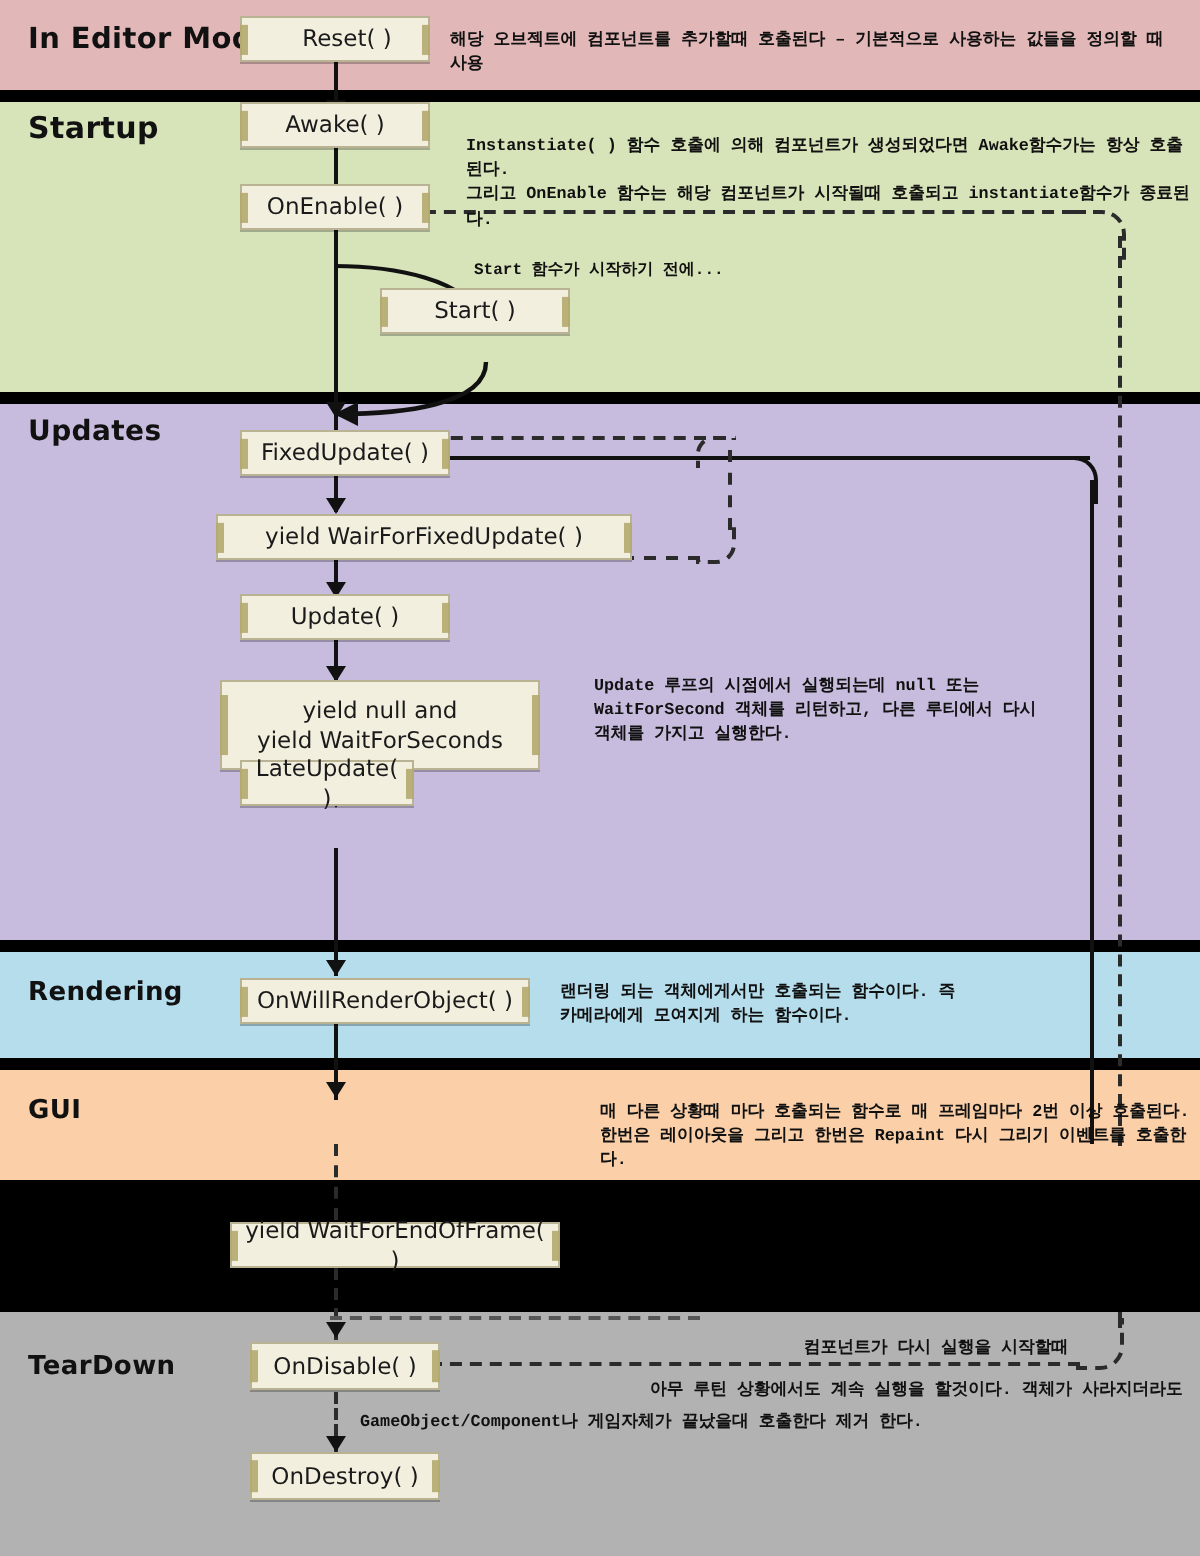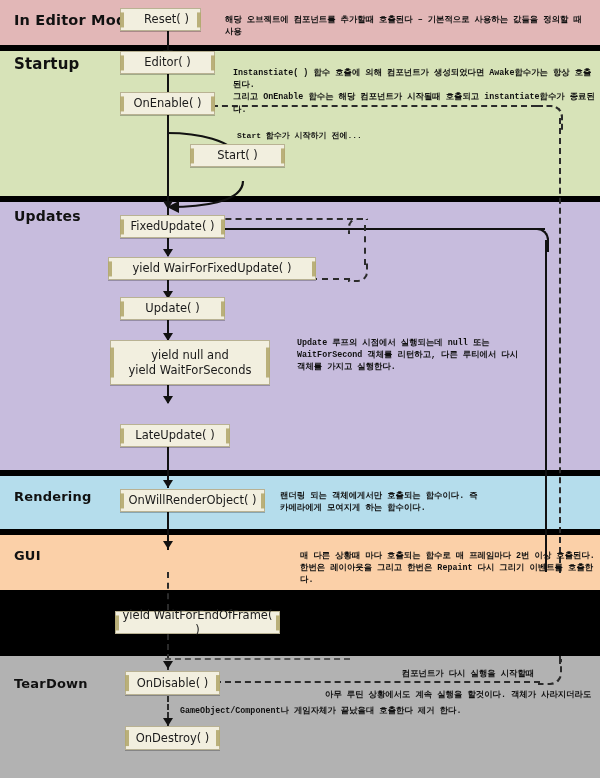--- a/index.html
+++ b/index.html
@@ -150,26 +150,26 @@
   <div class="arrow-open-left" style="left:192px;top:100px;"></div>
   <div class="dashh" style="left:202px;top:105px;width:335px;"></div>
   <div class="dashcorner" style="left:537px;top:105px;width:24px;height:24px;border-left:none;border-bottom:none;border-top-right-radius:12px;"></div>
   <div class="dashv" style="left:559px;top:118px;height:455px;"></div>
 
   <div class="dashh" style="left:215px;top:681px;width:325px;"></div>
   <div class="dashcorner" style="left:538px;top:659px;width:22px;height:24px;border-left:none;border-top:none;border-bottom-right-radius:12px;"></div>
   <div class="dashv" style="left:559px;top:656px;height:8px;"></div>
   <div class="dashh" style="left:165px;top:658px;width:185px;border-top-color:#555;"></div>
 
-  <div class="node" style="left:120px;top:8px;width:81px;height:23px;padding-left:12px;">
+  <div class="node" style="left:120px;top:8px;width:95px;height:23px;padding-left:12px;">
     <span>Reset( )</span>
   </div>
 
   <div class="node" style="left:120px;top:51px;width:95px;height:23px;">
-    <span>Editor( )</span>
+    <span>Awake( )</span>
   </div>
 
   <div class="node" style="left:120px;top:92px;width:95px;height:23px;">
     <span>OnEnable( )</span>
   </div>
 
   <div class="node" style="left:190px;top:144px;width:95px;height:23px;">
     <span>Start( )</span>
   </div>
 
@@ -183,21 +183,21 @@
 
   <div class="node" style="left:120px;top:297px;width:105px;height:23px;">
     <span>Update( )</span>
   </div>
 
   <div class="node" style="left:110px;top:340px;width:160px;height:45px;white-space:pre-line;">
     <span>yield null and
 yield WaitForSeconds</span>
   </div>
 
-  <div class="node" style="left:120px;top:424px;width:110px;height:23px;">
+  <div class="node" style="left:120px;top:380px;width:87px;height:23px;">
     <span>LateUpdate( )</span>
   </div>
 
   <div class="node" style="left:120px;top:489px;width:145px;height:23px;">
     <span>OnWillRenderObject( )</span>
   </div>
 
 
   <div class="node" style="left:115px;top:611px;width:165px;height:23px;">
     <span>yield WaitForEndOfFrame( )</span>

